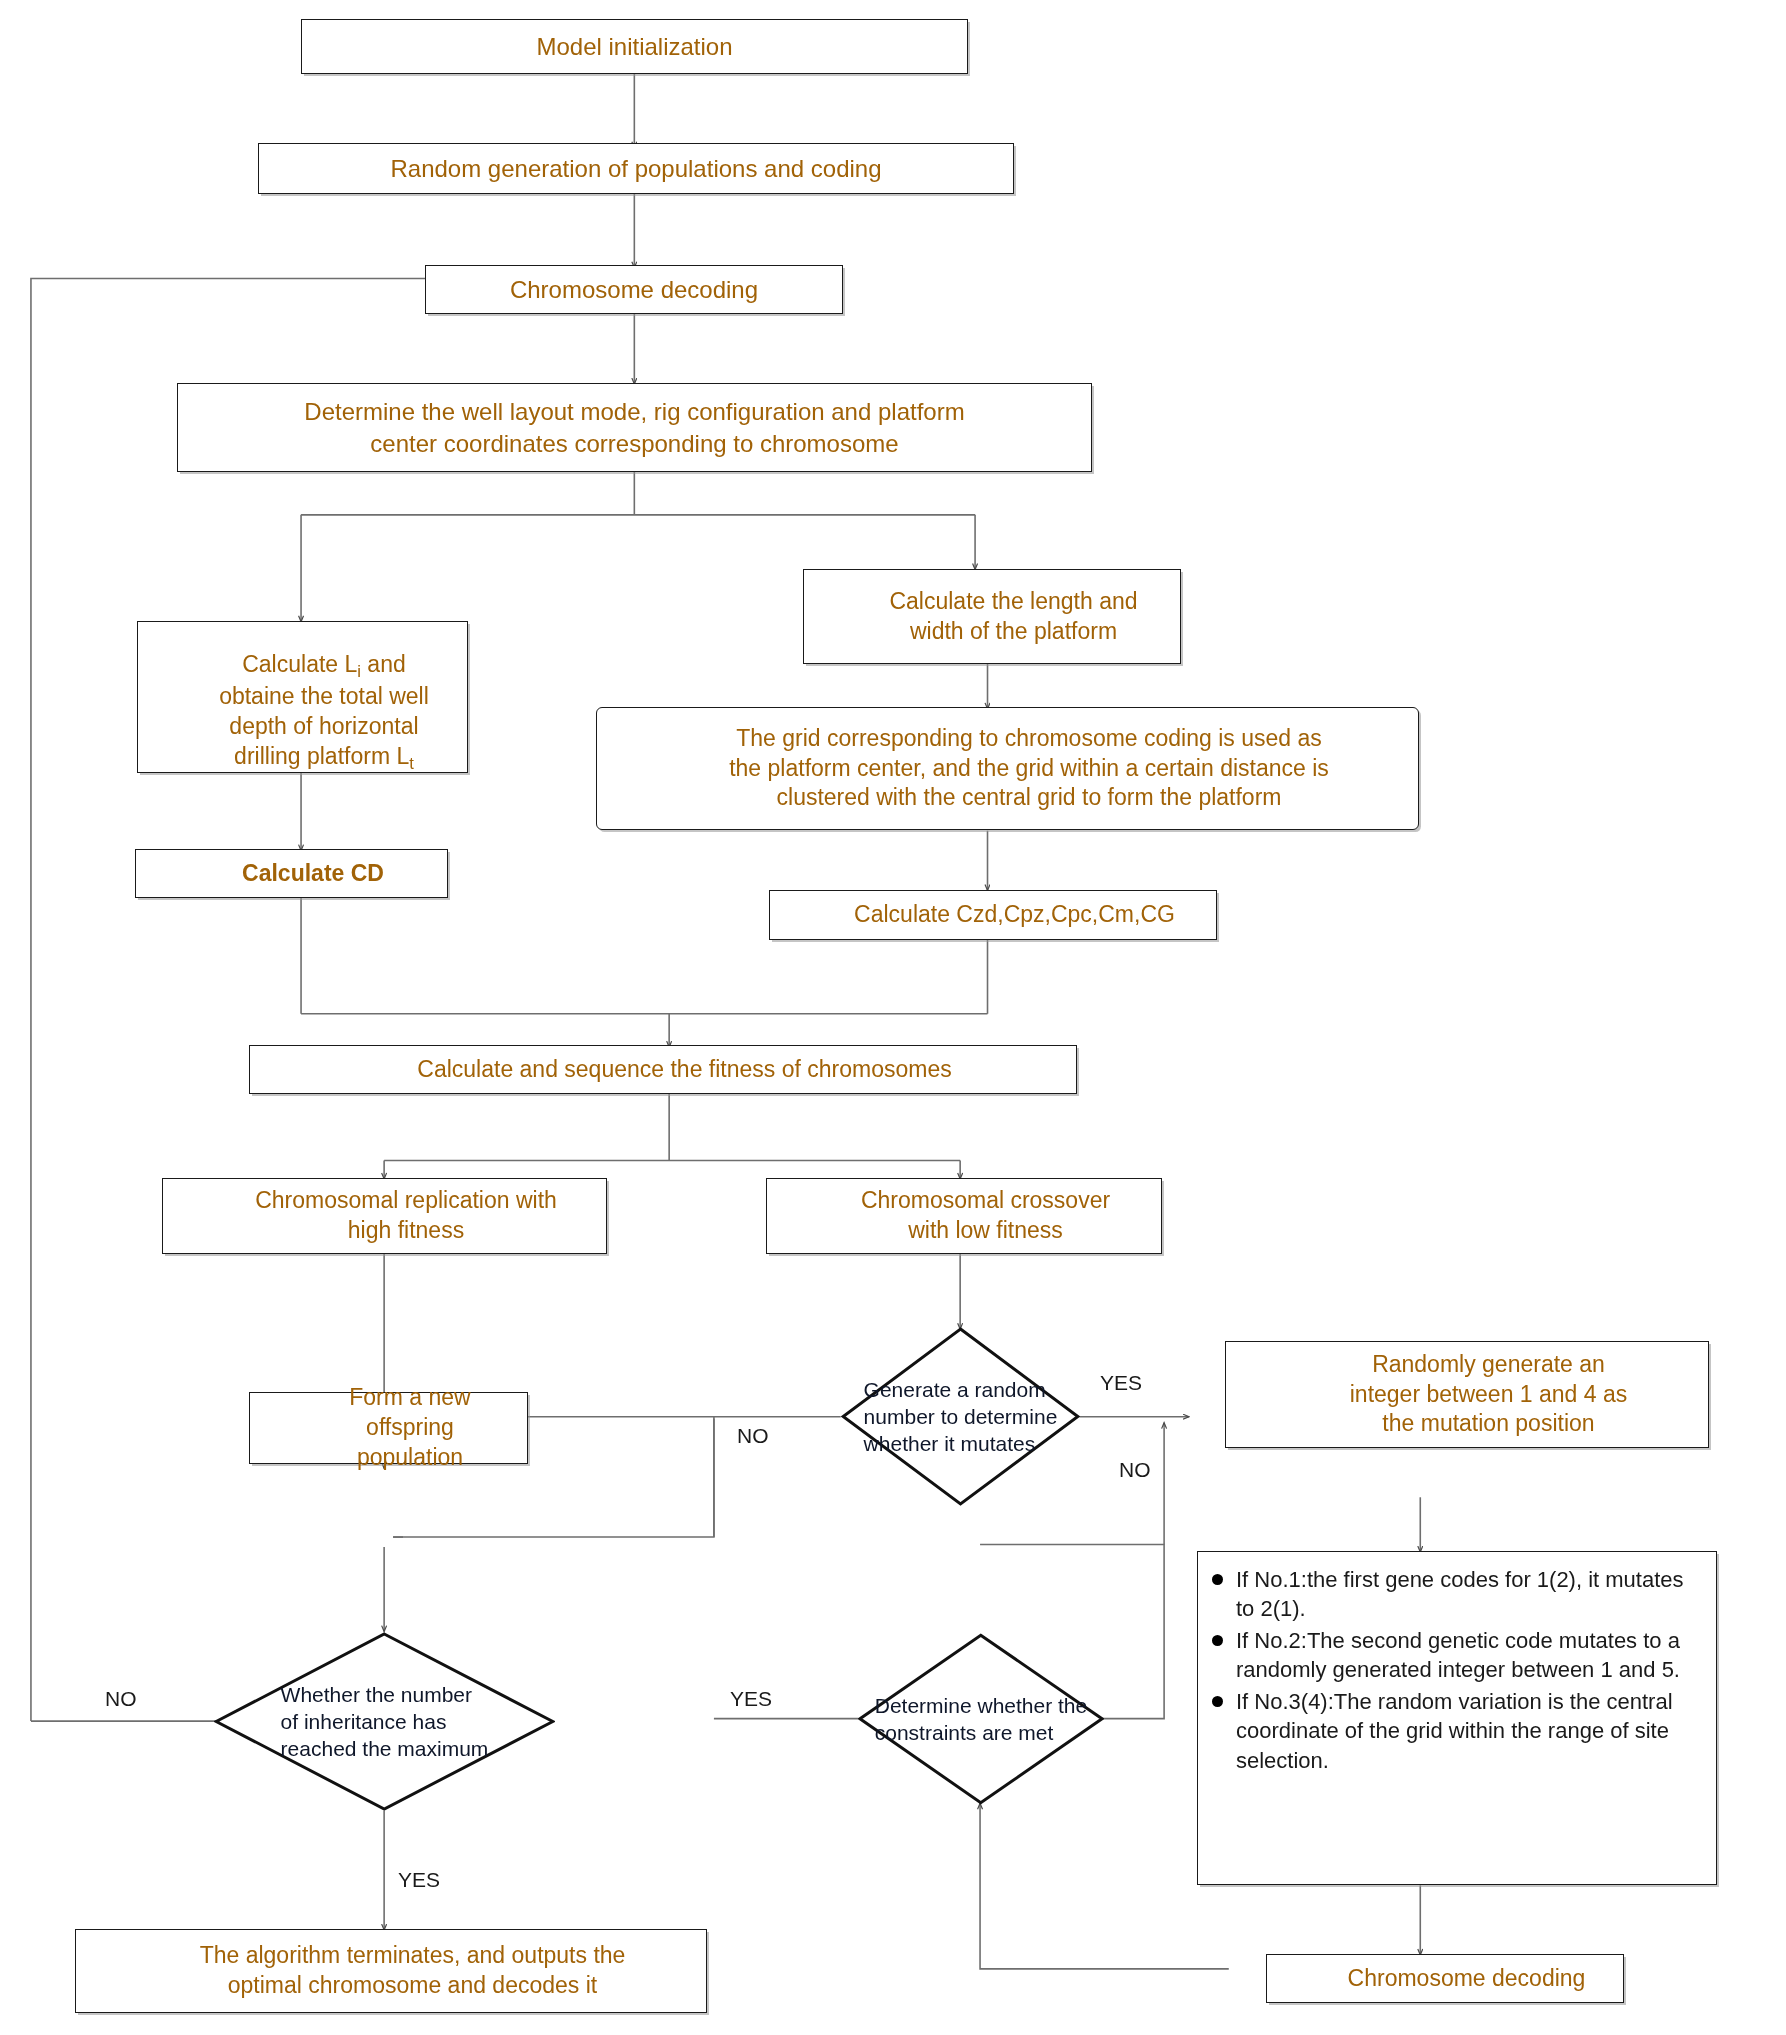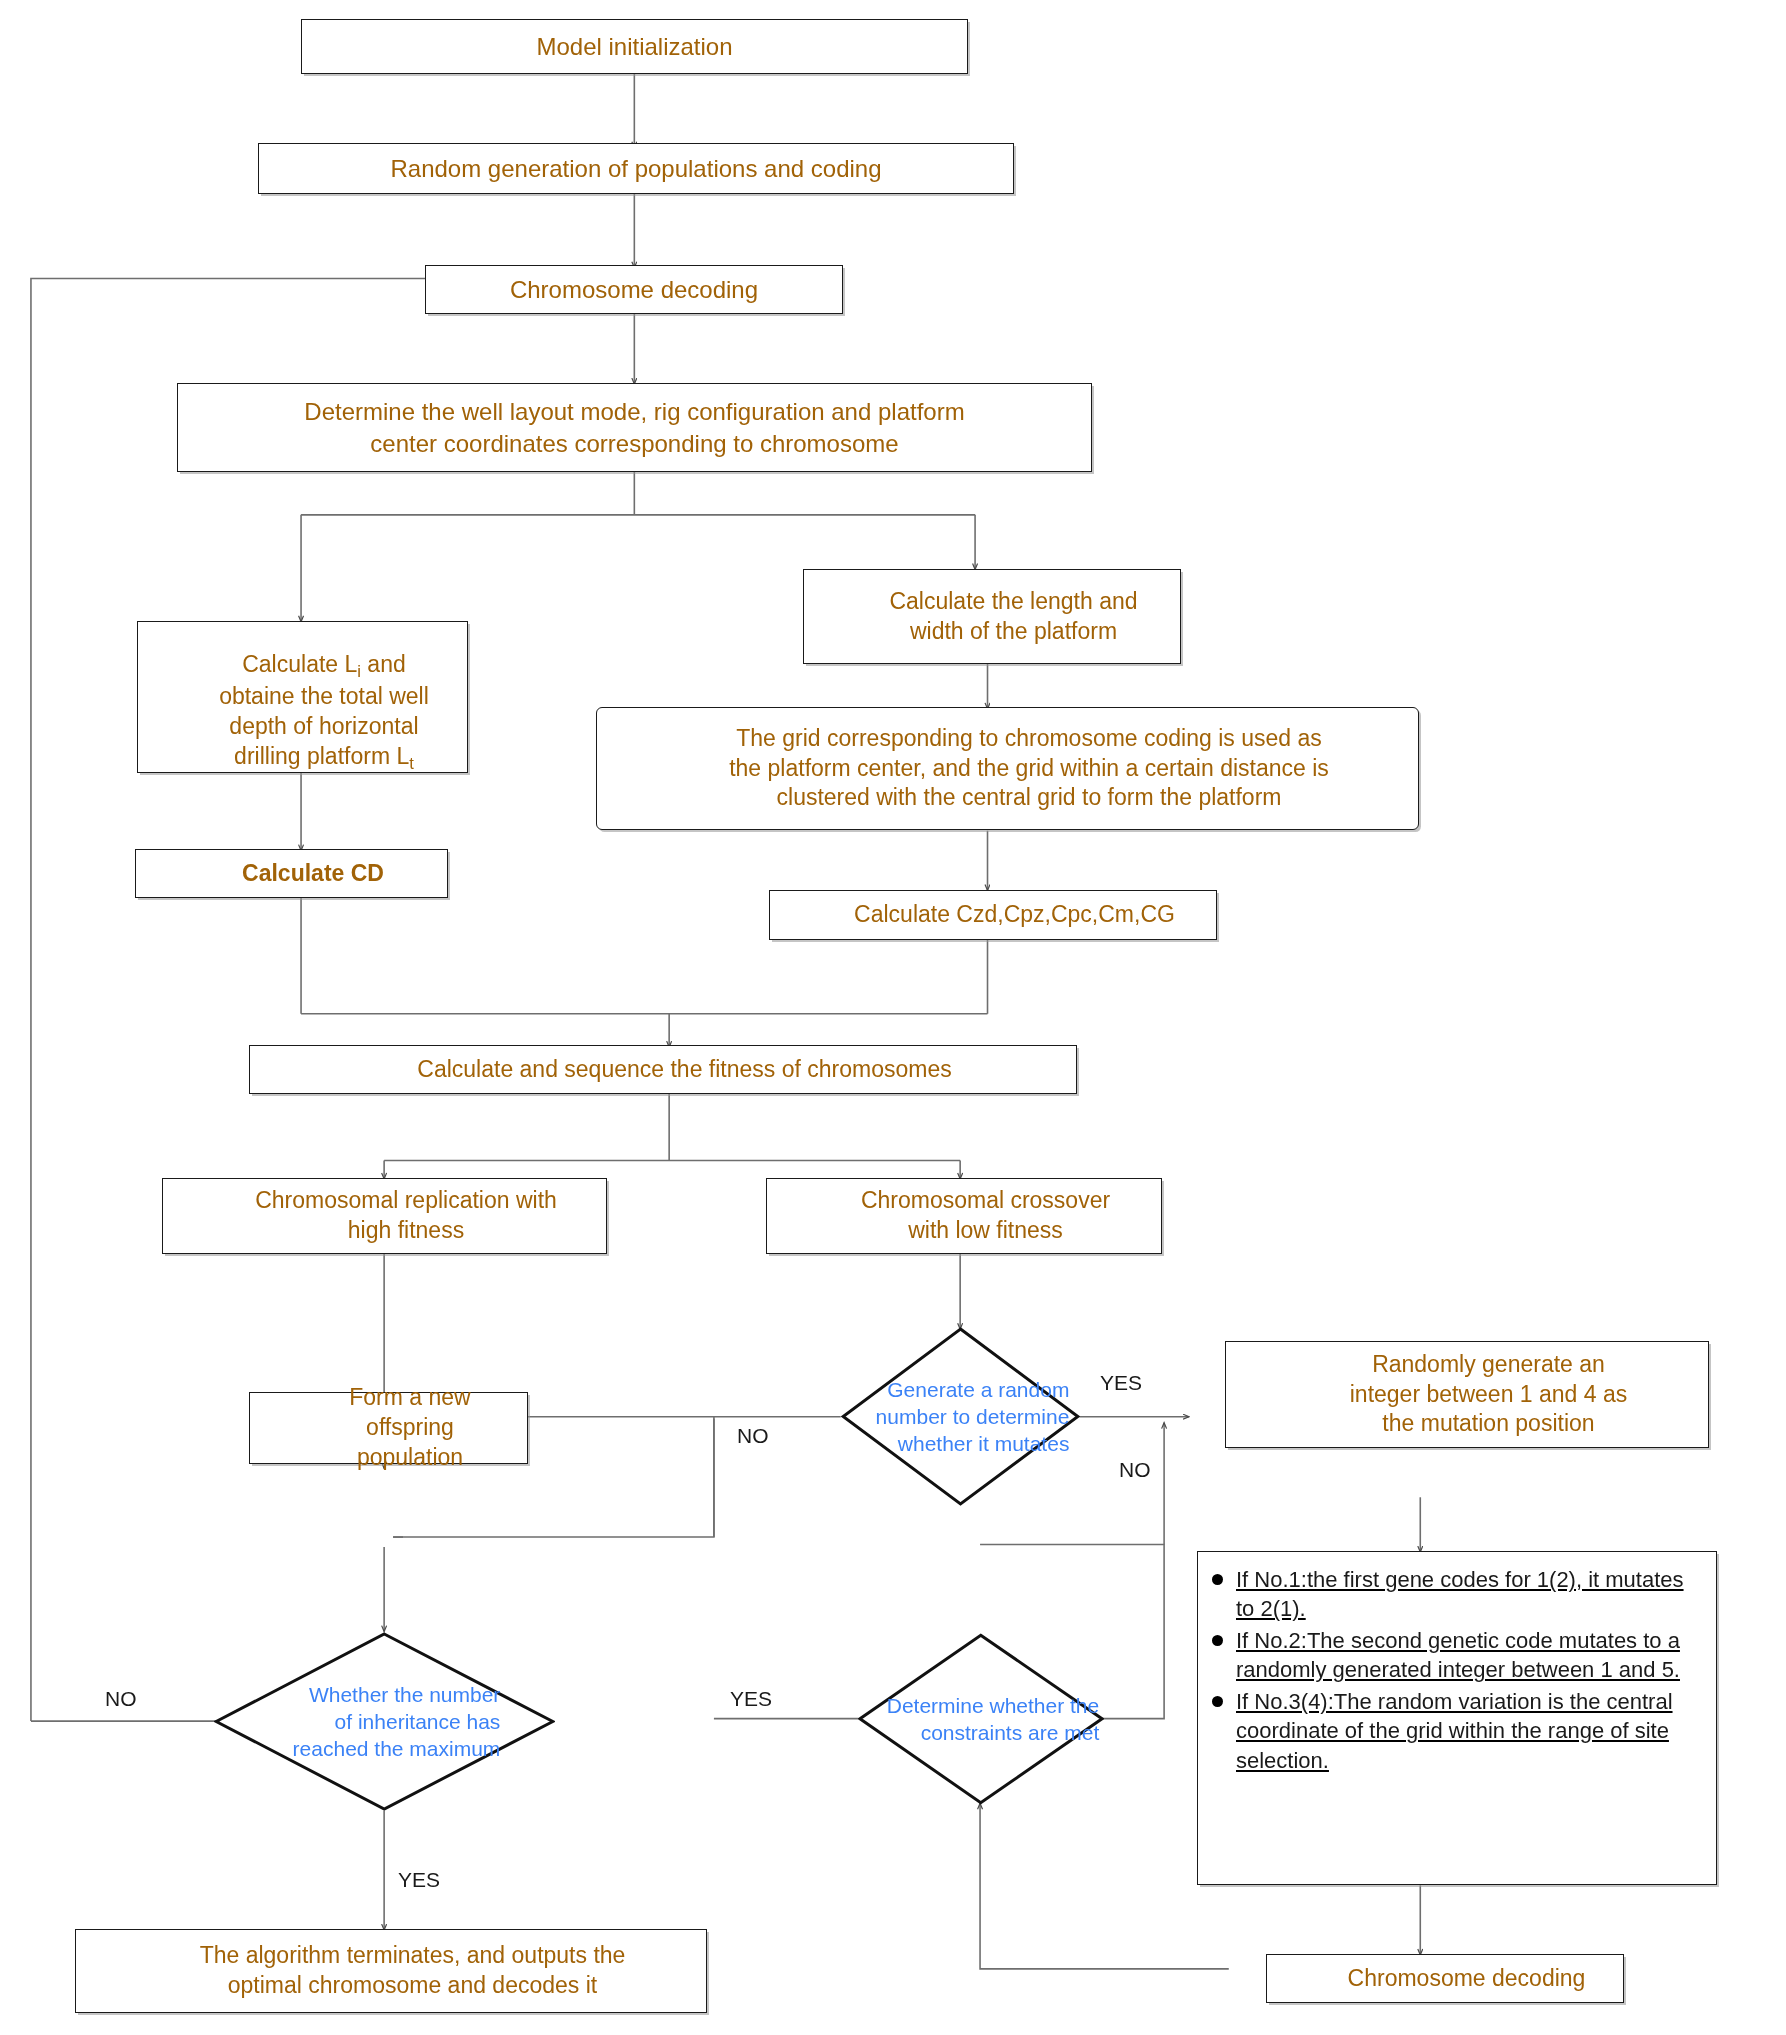--- a/index.html
+++ b/index.html
@@ -35,24 +35,24 @@
   .fs42{font-size:21px;}
   .fs46{font-size:23px;padding-left:43px;}
   .fs48{font-size:24px;}
 
   .diamond{
     position:absolute;
     z-index:4;
   }
   .diamond .dlabel{
     position:absolute;
-    left:12px;top:0;width:100%;height:100%;
+    left:0;top:0;width:100%;height:100%;
     display:flex;align-items:center;justify-content:center;
-    text-align:right;
-    color:#3b82f6;
+    text-align:left;
+    color:#0f172a;
     line-height:1.30;
     white-space:pre-line;
     z-index:6;
   }
   .edge-label{
     position:absolute;
     font-size:21px;
     color:#1a1a1a;
     z-index:7;
     background:transparent;
@@ -62,21 +62,20 @@
     box-sizing:border-box;
     background:#ffffff;
     border:1.5px solid #1a1a1a;
     z-index:5;
     box-shadow:2.5px 2.5px 0 -0.5px rgba(150,150,150,0.55);
     padding:13px 13px 13px 9px;
   }
   .bulletbox ul{
     margin:0;padding:0 0 0 26px;
     list-style:none;
-    text-decoration:underline;
   }
   .bulletbox li{
     position:relative;
     font-size:22px;
     line-height:1.34;
     color:#1a1a1a;
     margin:0 0 2px 0;
     padding-left:3px;
   }
   .bulletbox li:before{

